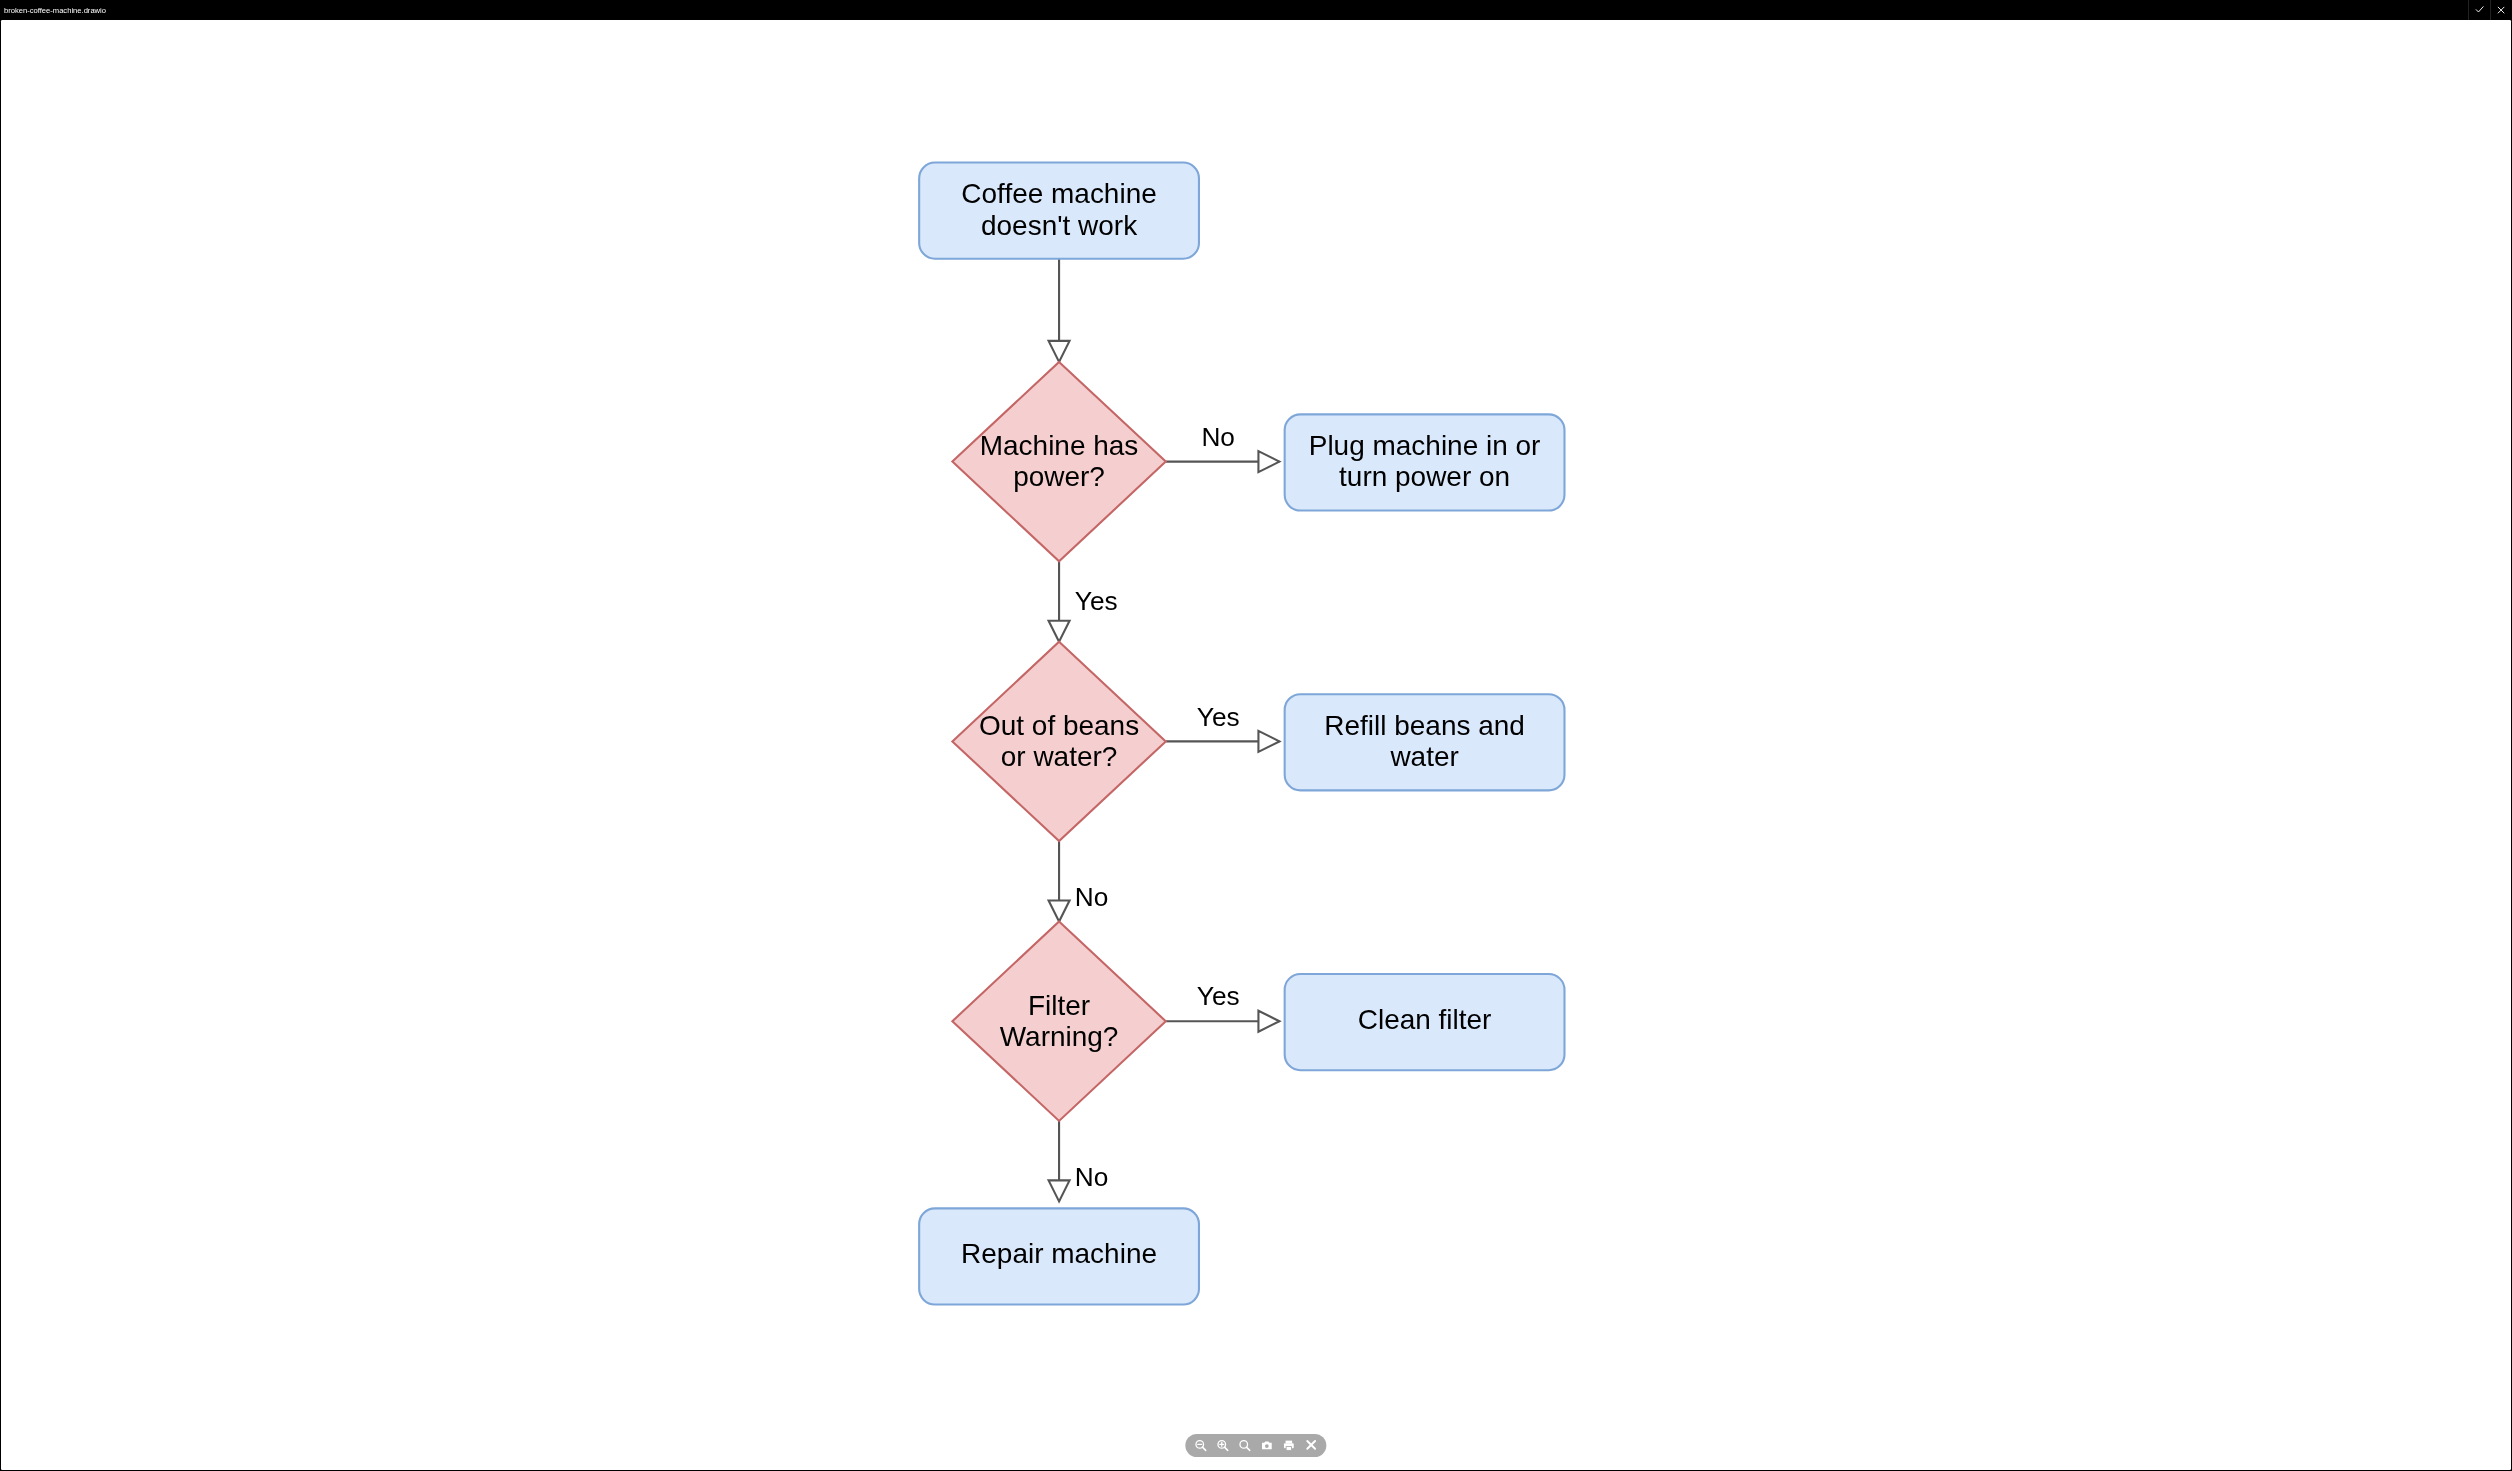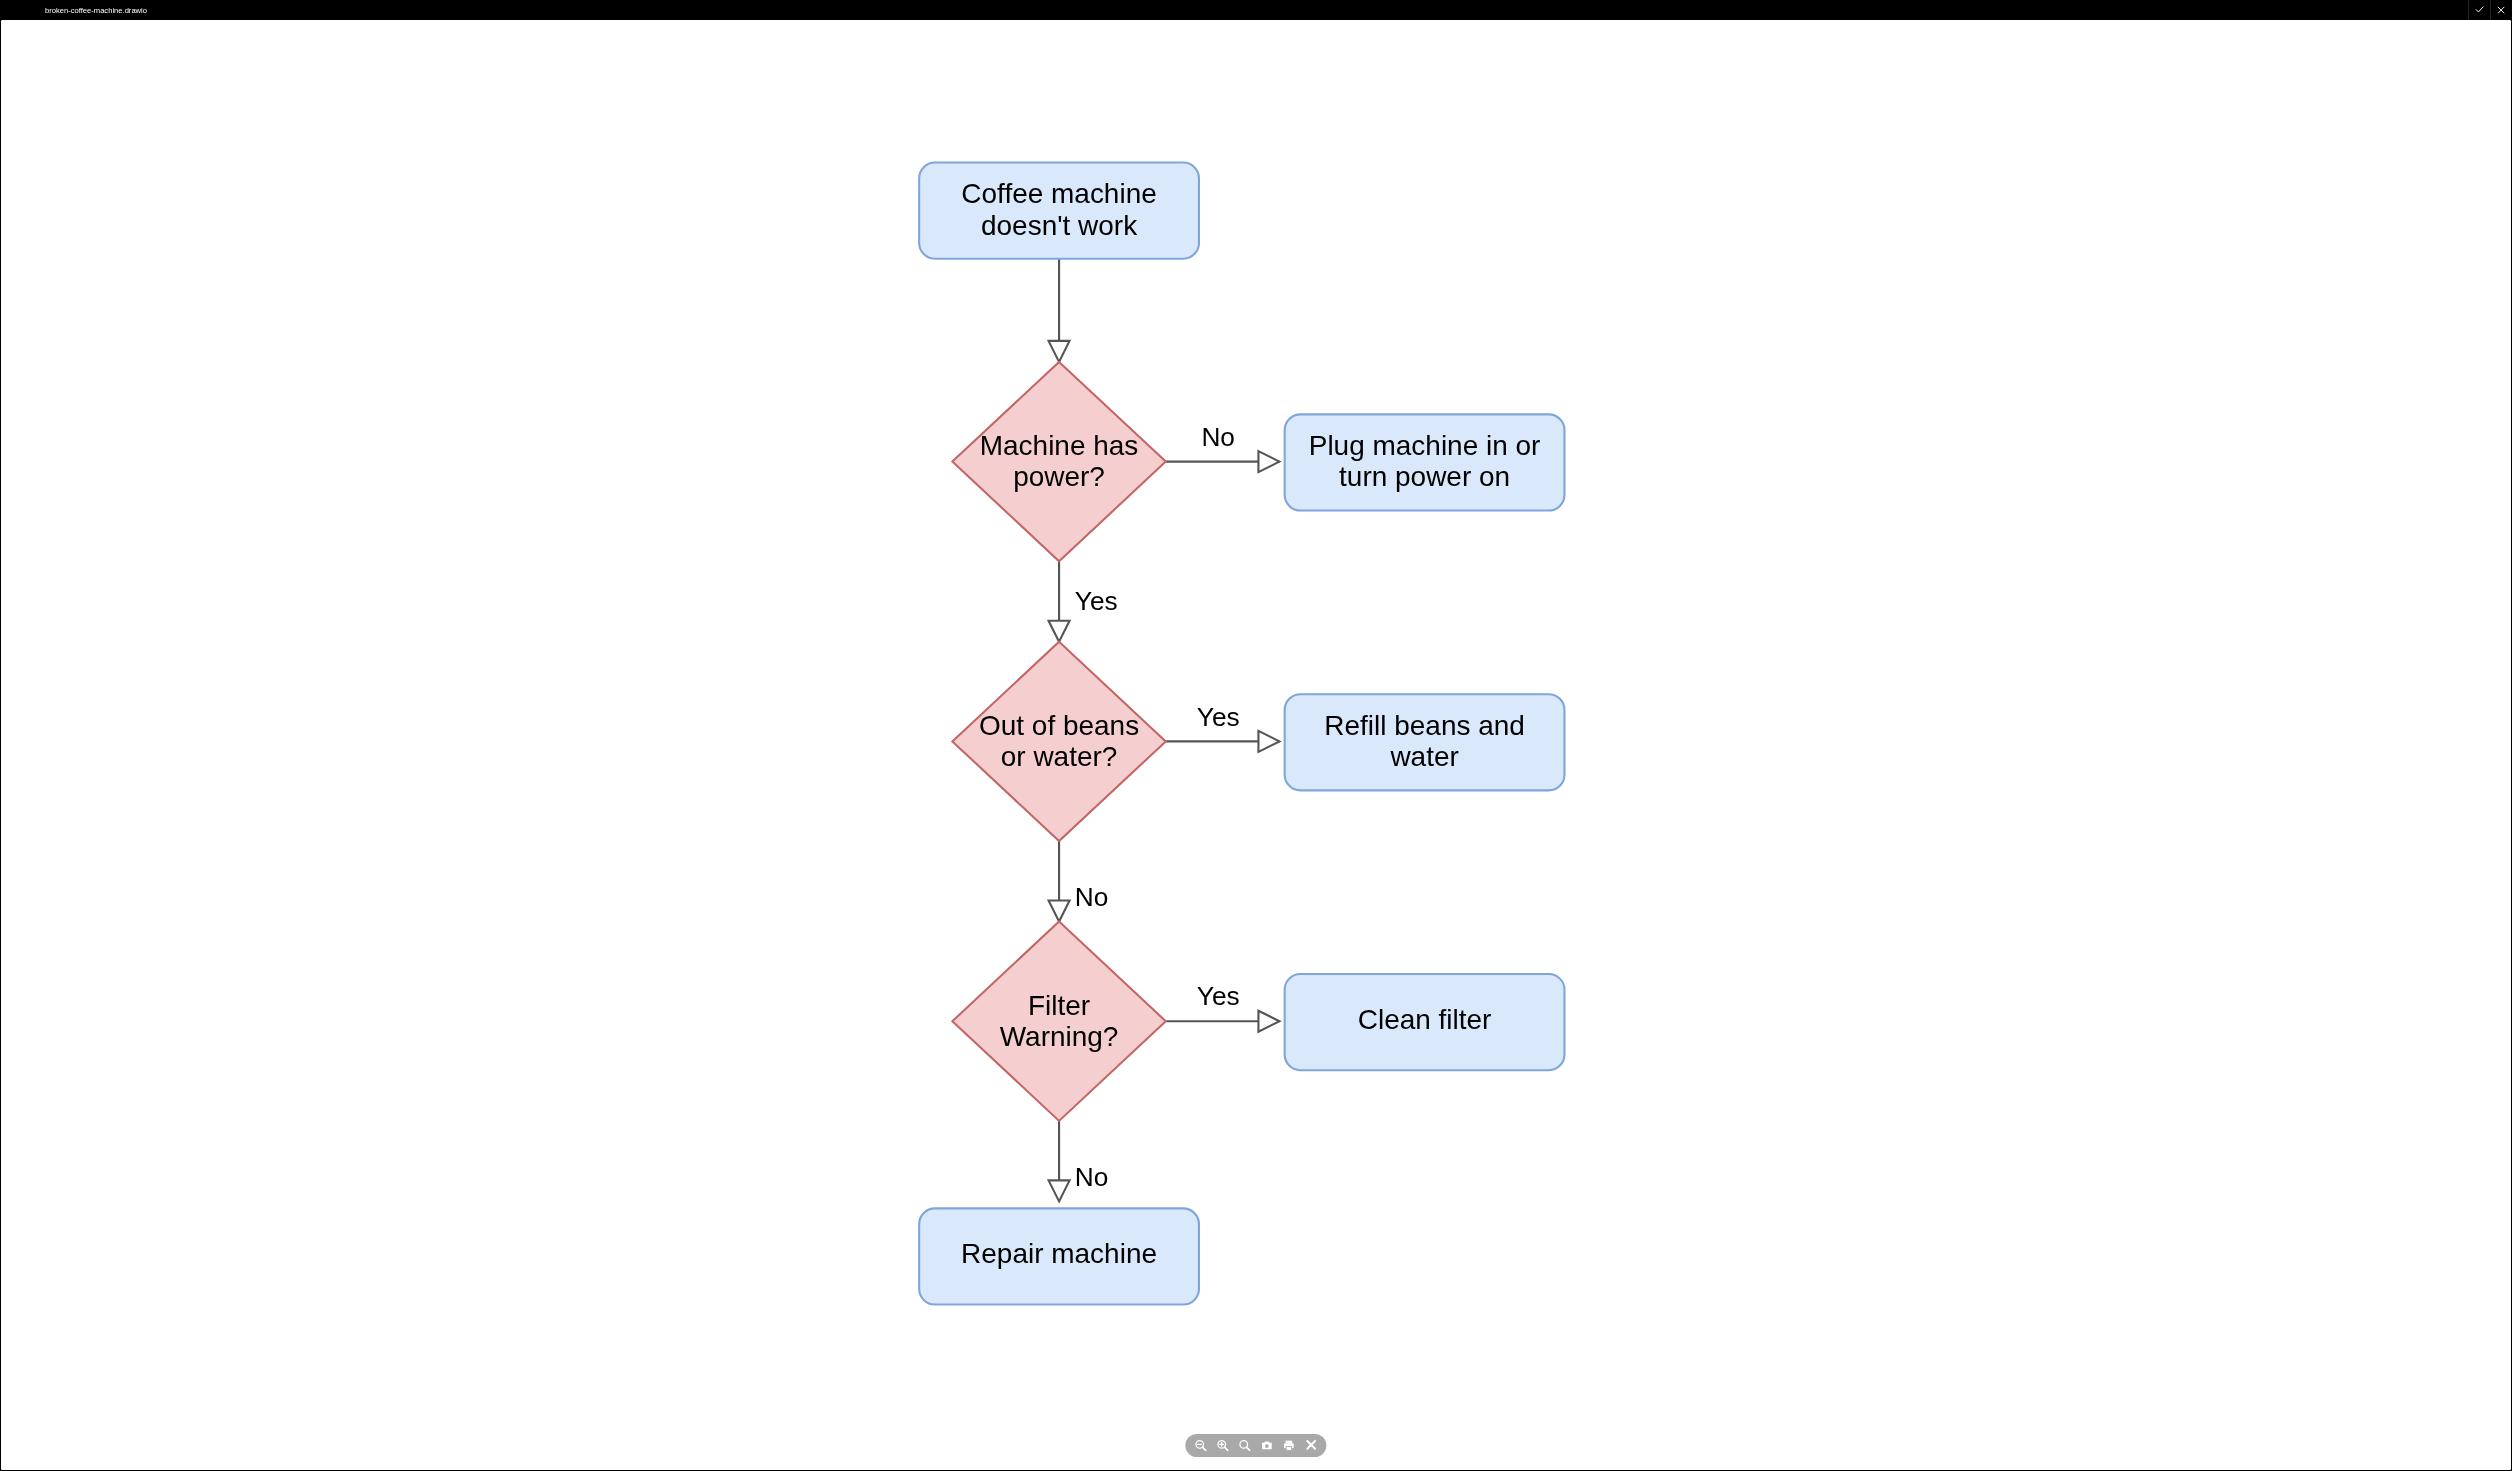--- a/index.html
+++ b/index.html
@@ -13,23 +13,22 @@
   }
   .titlebar {
     height: 20px;
     background: #000;
     color: #fff;
     display: flex;
     align-items: center;
     font-size: 7.6px;
   }
   .titlebar .title {
-    padding-left: 21px;
+    padding-left: 4px;
     flex: 1;
-    margin-left: 24px;
   }
   .titlebar .btn {
     width: 21px;
     height: 20px;
     display: flex;
     align-items: center;
     justify-content: center;
     color: #fff;
     border-left: 0.6px solid #222;
     cursor: pointer;

